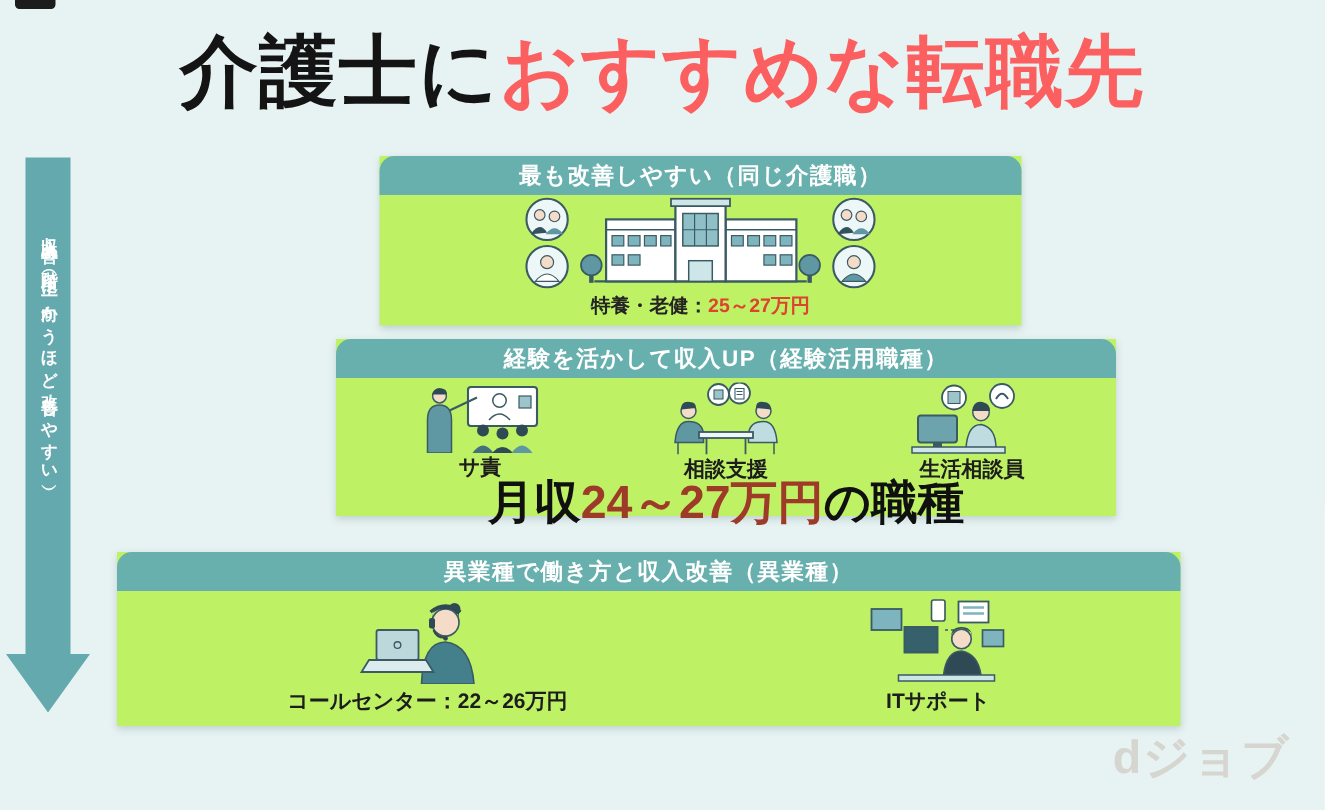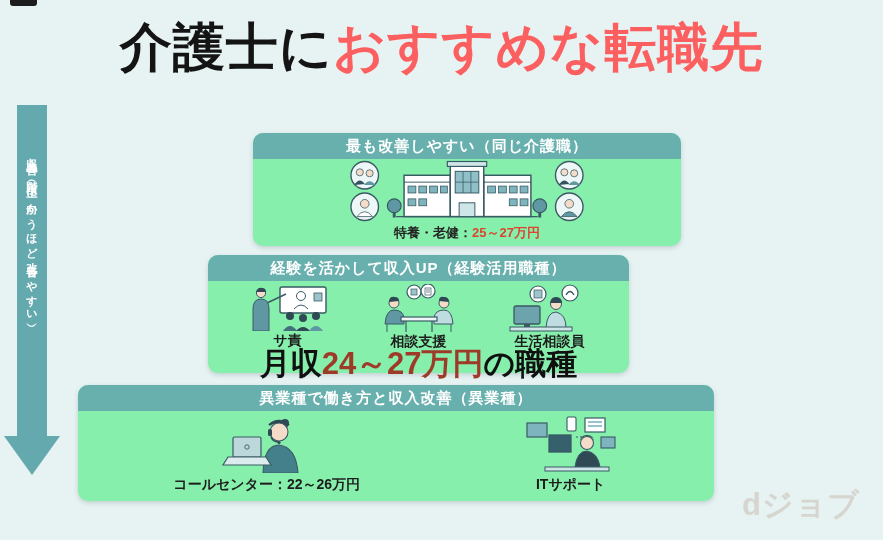--- a/index.html
+++ b/index.html
@@ -25,32 +25,32 @@
     writing-mode:vertical-rl;color:#ffffff;font-size:11px;font-weight:bold;
     letter-spacing:2px;margin-top:44px;line-height:30px;
   }
   .arrow-head{
     position:absolute;left:4px;top:436px;width:0;height:0;
     border-left:28px solid transparent;border-right:28px solid transparent;
     border-top:39px solid #63a9ae;
   }
   
   .tier{
-    position:absolute;background:#86efac;border-radius:10px;
+    position:absolute;background:#bef264;border-radius:0;
     box-shadow:0 2px 5px rgba(50,90,90,.22);
-    display:flex;flex-direction:column;margin-top:29px;
+    display:flex;flex-direction:column;
   }
   .tier-header{
     background:#68b0ae;color:#ffffff;font-weight:bold;font-size:15px;
     text-align:center;border-radius:10px 10px 0 0;padding:4px 0 3px;
     letter-spacing:1px;white-space:nowrap;
   }
   .tier1{left:253px;top:104px;width:428px;height:113px;}
-  .tier2{left:208px;top:226px;width:421px;height:118px;}
-  .tier3{left:78px;top:356px;width:636px;height:116px;}
+  .tier2{left:224px;top:226px;width:520px;height:118px;}
+  .tier3{left:78px;top:368px;width:709px;height:116px;}
   .tier1-body{flex:1;display:flex;flex-direction:column;align-items:center;justify-content:flex-end;padding-bottom:4px;}
   .caption1{font-size:13px;font-weight:bold;color:#242424;line-height:20px;}
   .caption1 .price{color:#dc4430;}
   .items{flex:1;display:flex;align-items:center;justify-content:space-around;padding:3px 14px 0;}
   .item{display:flex;flex-direction:column;align-items:center;}
   .item-label{font-size:14px;font-weight:bold;color:#1d1d1d;margin-top:1px;white-space:nowrap;}
   .tier3 .item{padding-bottom:6px;}
   .tier3 .item-label{font-size:14px;margin-top:3px;}
   .caption2{
     text-align:center;font-size:31px;font-weight:bold;color:#101010;

